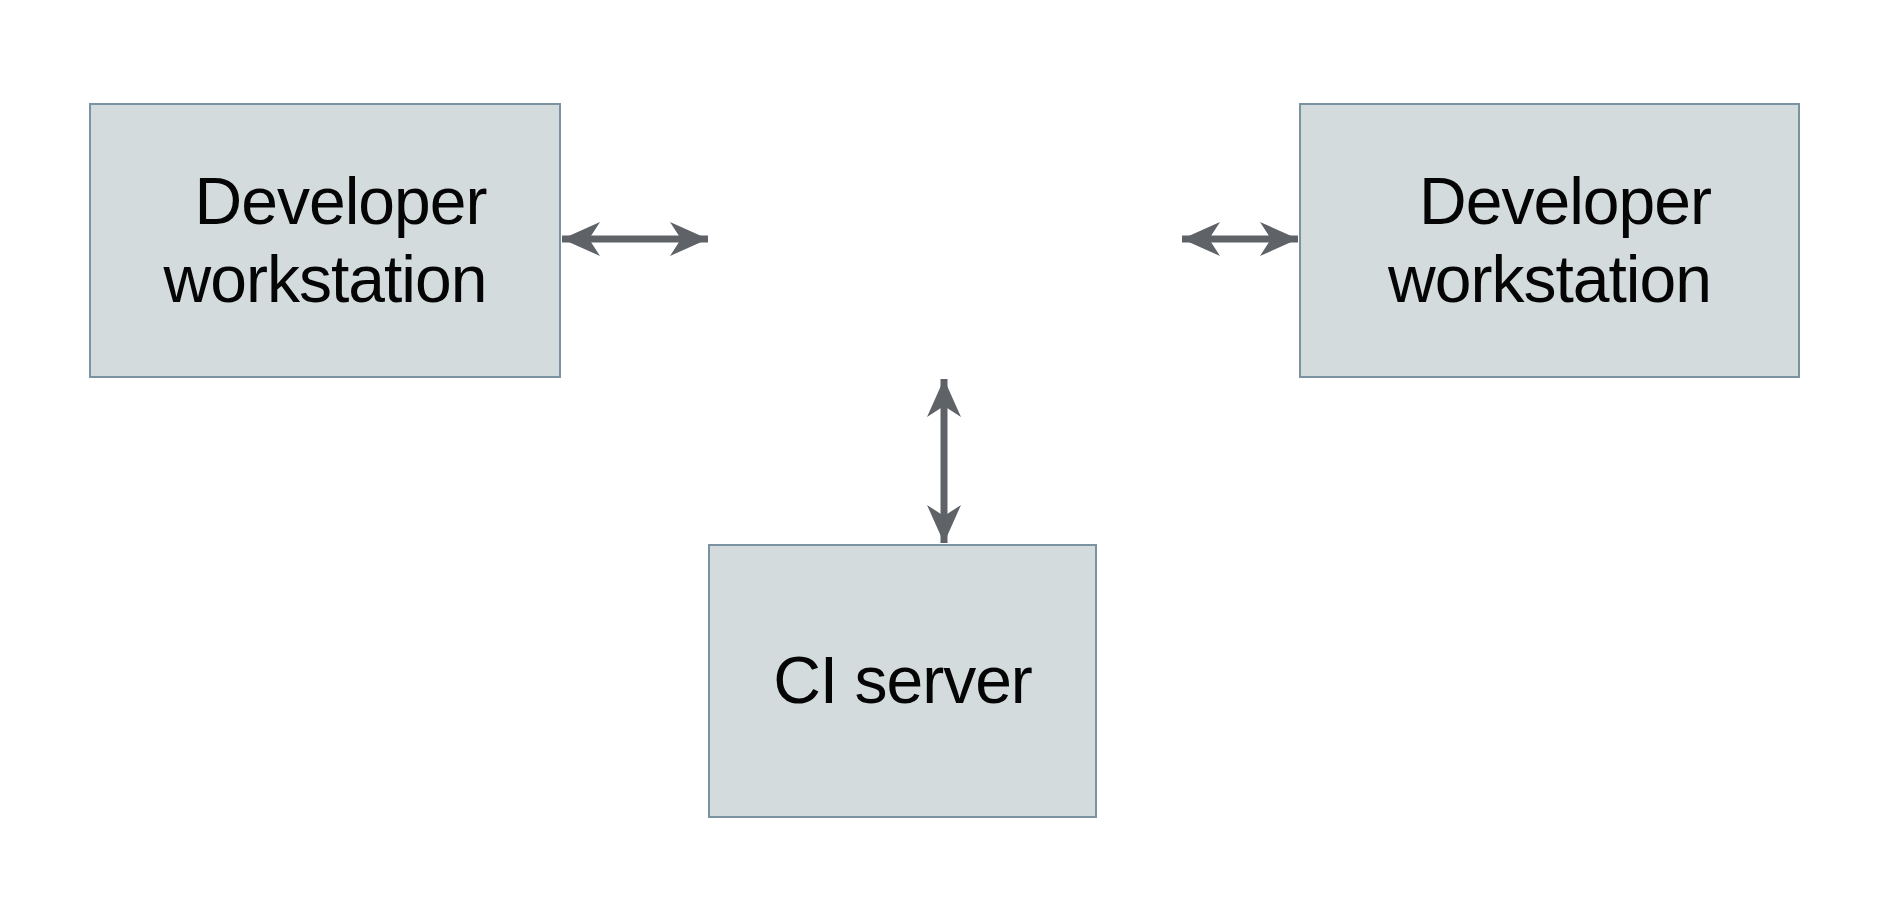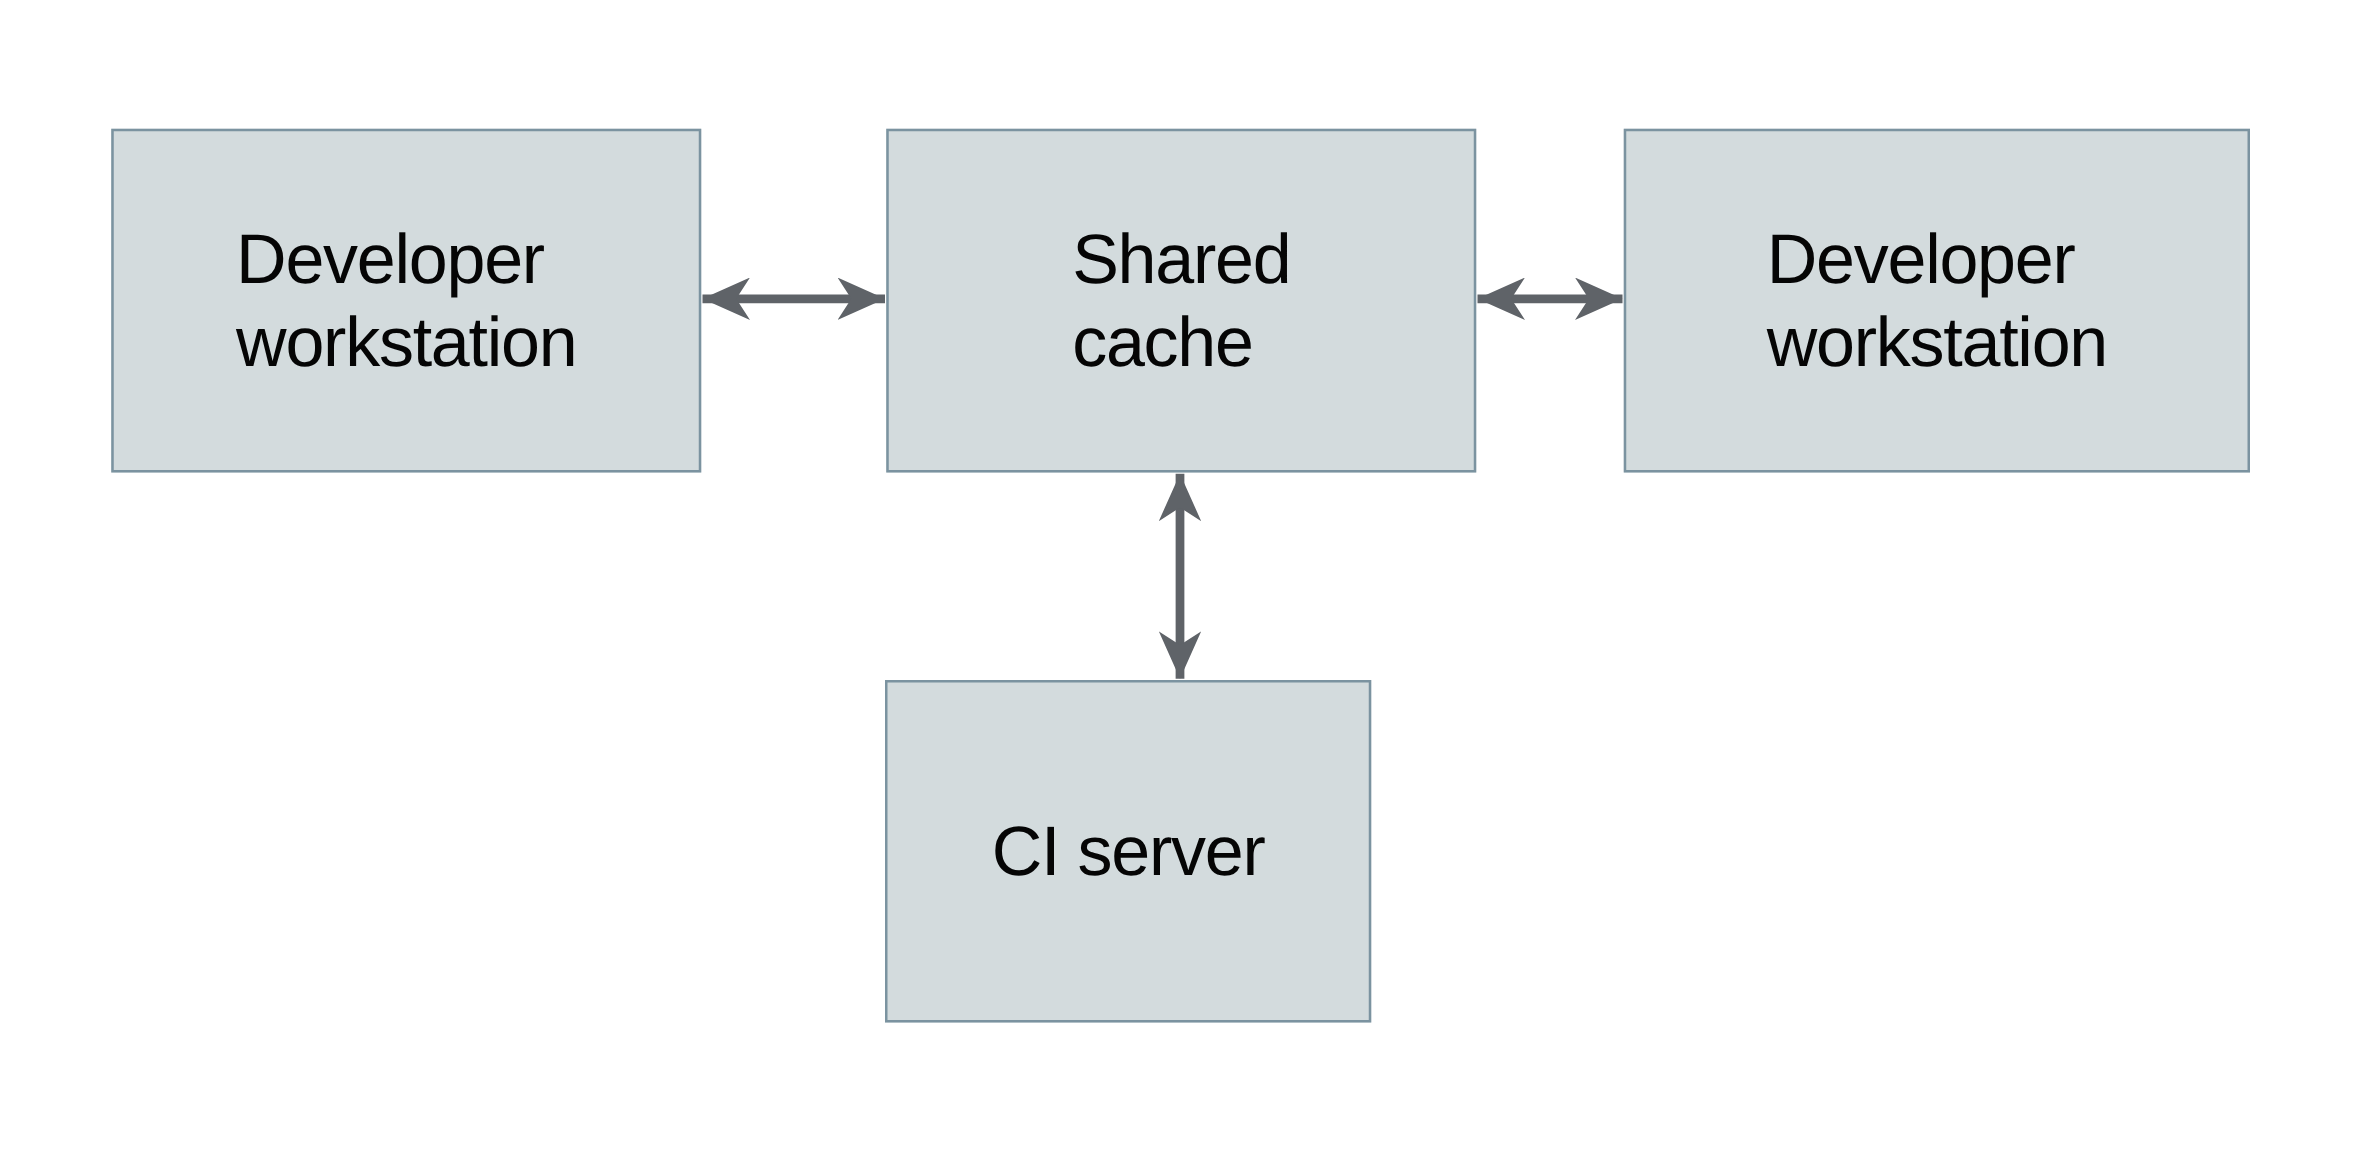--- a/index.html
+++ b/index.html
@@ -23,24 +23,24 @@
   }
   .node {
     position: absolute;
     background: var(--node-fill);
     border: 2px solid var(--node-border);
     display: flex;
     align-items: center;
     justify-content: center;
   }
   .node-label {
-    font-size: 56px;
+    font-size: 66px;
     line-height: 1.18;
     color: var(--text-color);
-    text-align: left;
+    text-align: right;
     white-space: pre-line;
     letter-spacing: -1px;
   }
   #node-dev-left    { left:  89px; top: 103px; width: 472px; height: 275px; }
   #node-shared-cache{ left: 709px; top: 103px; width: 472px; height: 275px; }
   #node-dev-right   { left:1299px; top: 103px; width: 501px; height: 275px; }
   #node-ci-server   { left: 708px; top: 544px; width: 389px; height: 274px; }
   .edge { position: absolute; overflow: visible; }
   #edge-left     { left:  559px; top: 219px; width: 152px; height: 40px; }
   #edge-right    { left: 1179px; top: 219px; width: 122px; height: 40px; }
@@ -51,24 +51,20 @@
 </head>
 <body>
 
 <div class="canvas">
 
   <div class="node" id="node-dev-left">
     <span class="node-label">Developer
 workstation</span>
   </div>
 
-  <div class="node" id="node-shared-cache">
-    <span class="node-label">Shared
-cache</span>
-  </div>
 
   <div class="node" id="node-dev-right">
     <span class="node-label">Developer
 workstation</span>
   </div>
 
   <div class="node" id="node-ci-server">
     <span class="node-label">CI server</span>
   </div>
 

